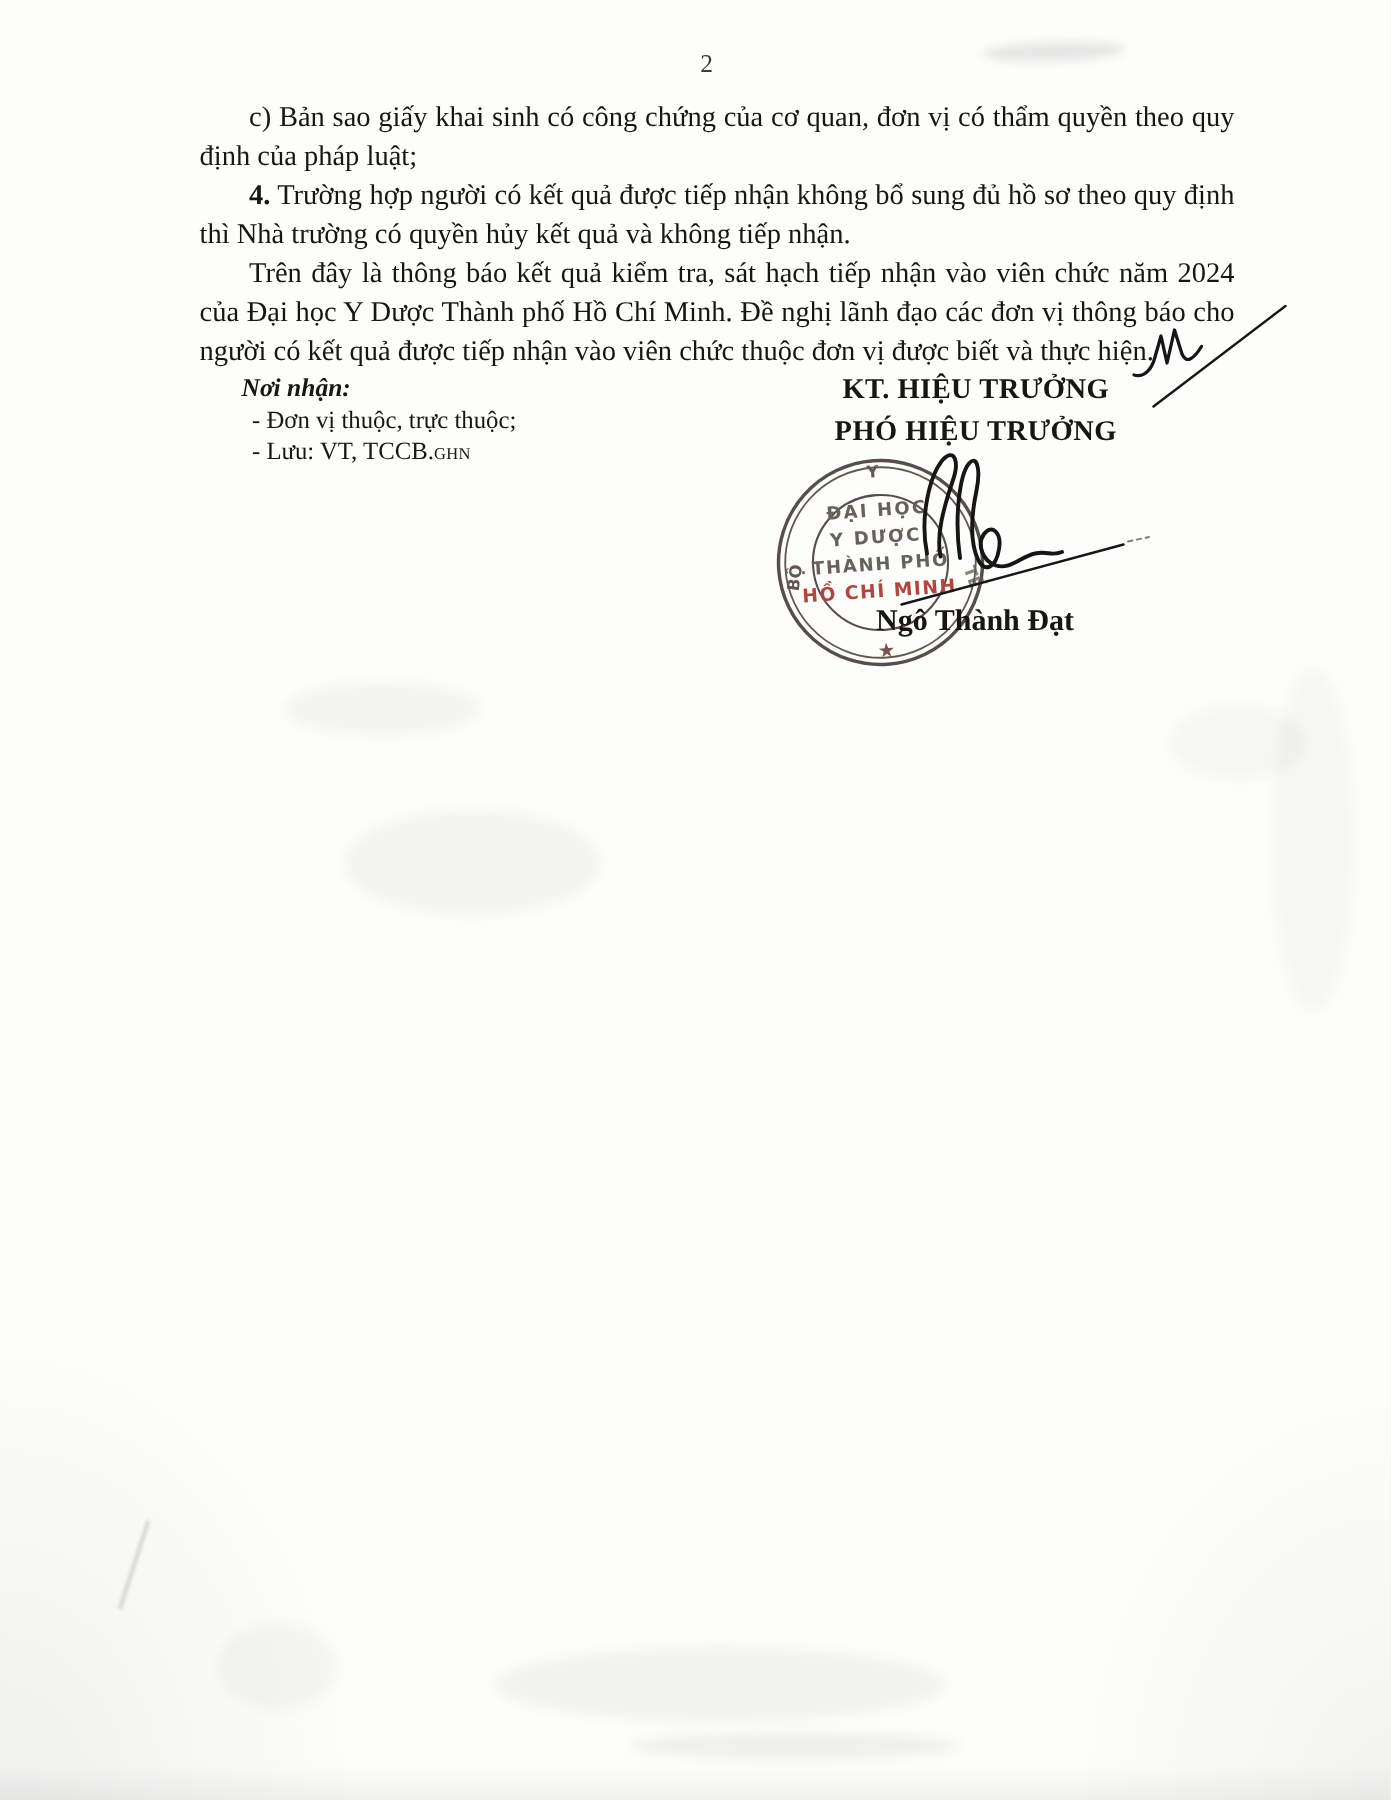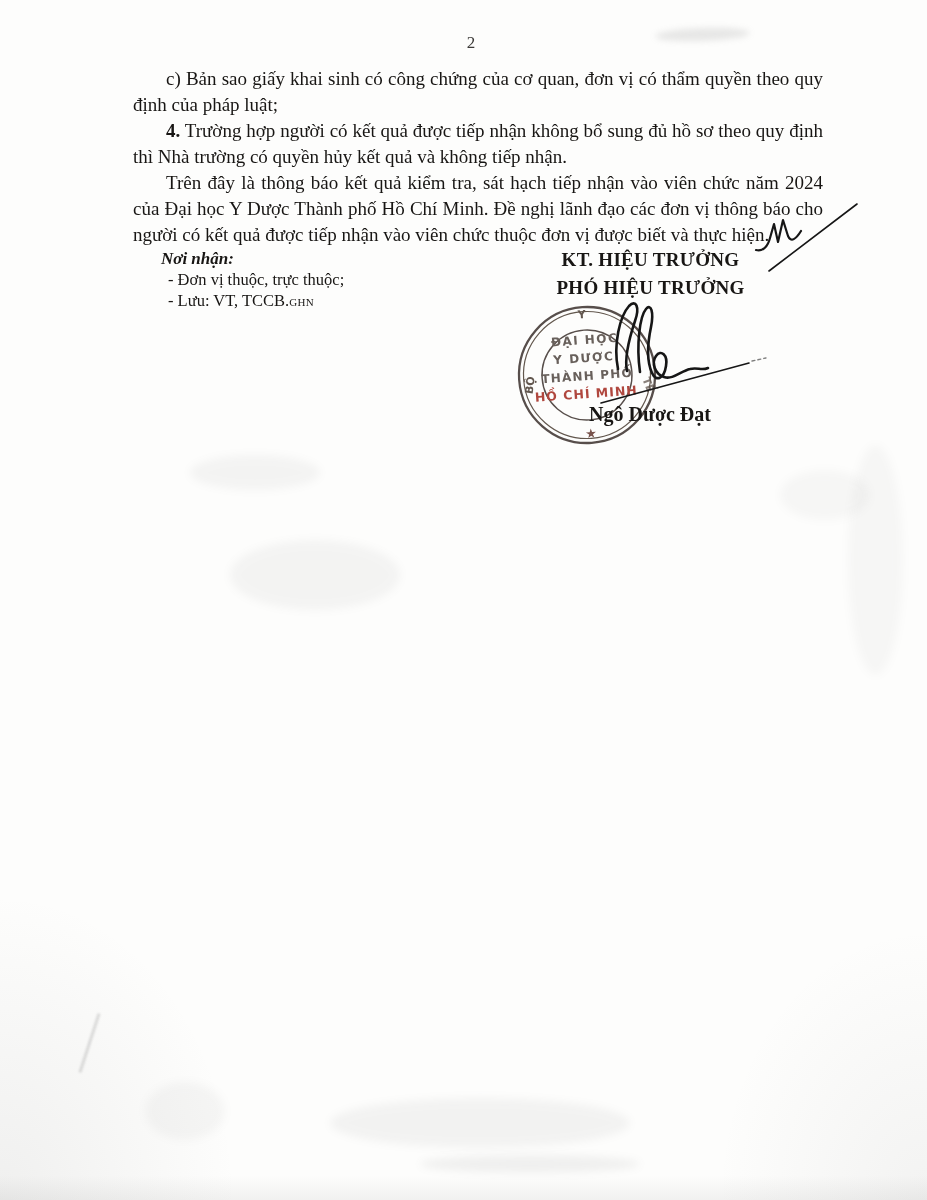--- a/index.html
+++ b/index.html
@@ -100,21 +100,21 @@
         <text x="644" y="390" font-size="11" transform="rotate(74 644 390)" opacity=".75">TẾ</text>
         <text x="587" y="344" font-size="12" letter-spacing="1.5" fill="#5c534e">ĐẠI HỌC</text>
         <text x="585" y="362" font-size="12" letter-spacing="1.5" fill="#5c534e">Y DƯỢC</text>
         <text x="587" y="380" font-size="12" letter-spacing="1.2" fill="#5c534e">THÀNH PHỐ</text>
         <text x="585" y="398" font-size="12.5" letter-spacing="1" fill="#aa382e">HỒ CHÍ MINH</text>
         <text x="587" y="438" font-size="13" fill="#6e463f">★</text>
       </g>
     </g>
   </svg>
 
-  <div class="signer-name">Ngô Dược Đạt</div>
+  <div class="signer-name">Ngô Thành Đạt</div>
 
   <svg class="ink-svg" width="420" height="280" viewBox="480 190 420 280">
     <g fill="none" stroke="#161616" stroke-linecap="round" stroke-linejoin="round">
       <path stroke-width="2.6" d="M618,369 C613,344 620,316 629,306 C636,299 640,307 635,321 C629,339 624,357 627,371"></path>
       <path stroke-width="2.6" d="M640,372 C636,344 640,316 646,309 C651,303 654,312 651,327 C647,346 647,362 652,373 C656,382 664,379 666,366 C668,355 661,349 656,356 C651,363 655,374 664,377 C673,380 681,371 690,369 C698,367 701,371 708,368"></path>
       <path stroke-width="1.6" d="M601,403 L749,363"></path>
       <path stroke-width="1.3" opacity=".55" stroke-dasharray="3 3" d="M752,361 l14,-3"></path>
       <path stroke-width="2.2" d="M756,250 C763,252 768,246 770,238 L774,224 L778,242 L783,220 L788,236 C791,243 796,239 801,231"></path>
       <path stroke-width="1.6" d="M769,271 L857,204"></path>
     </g>

